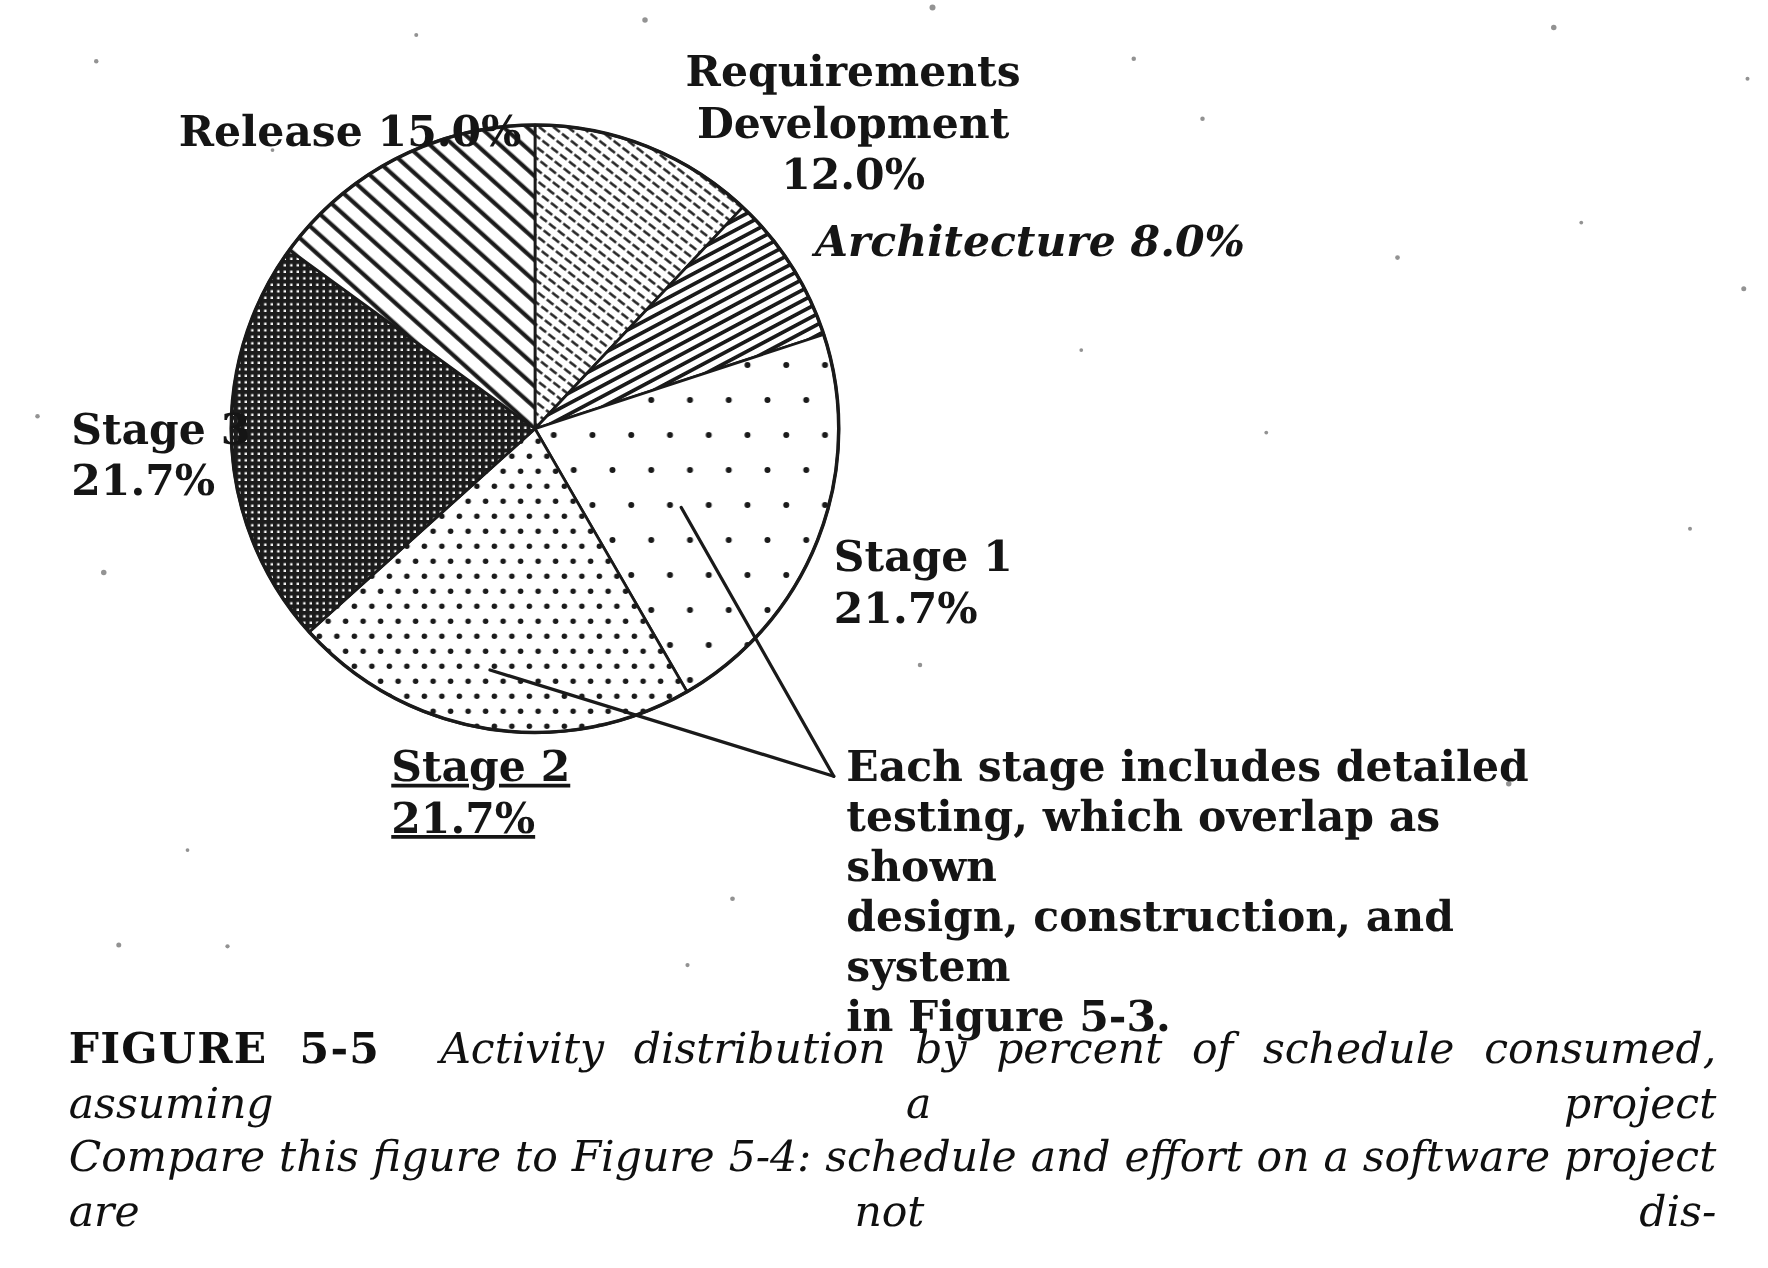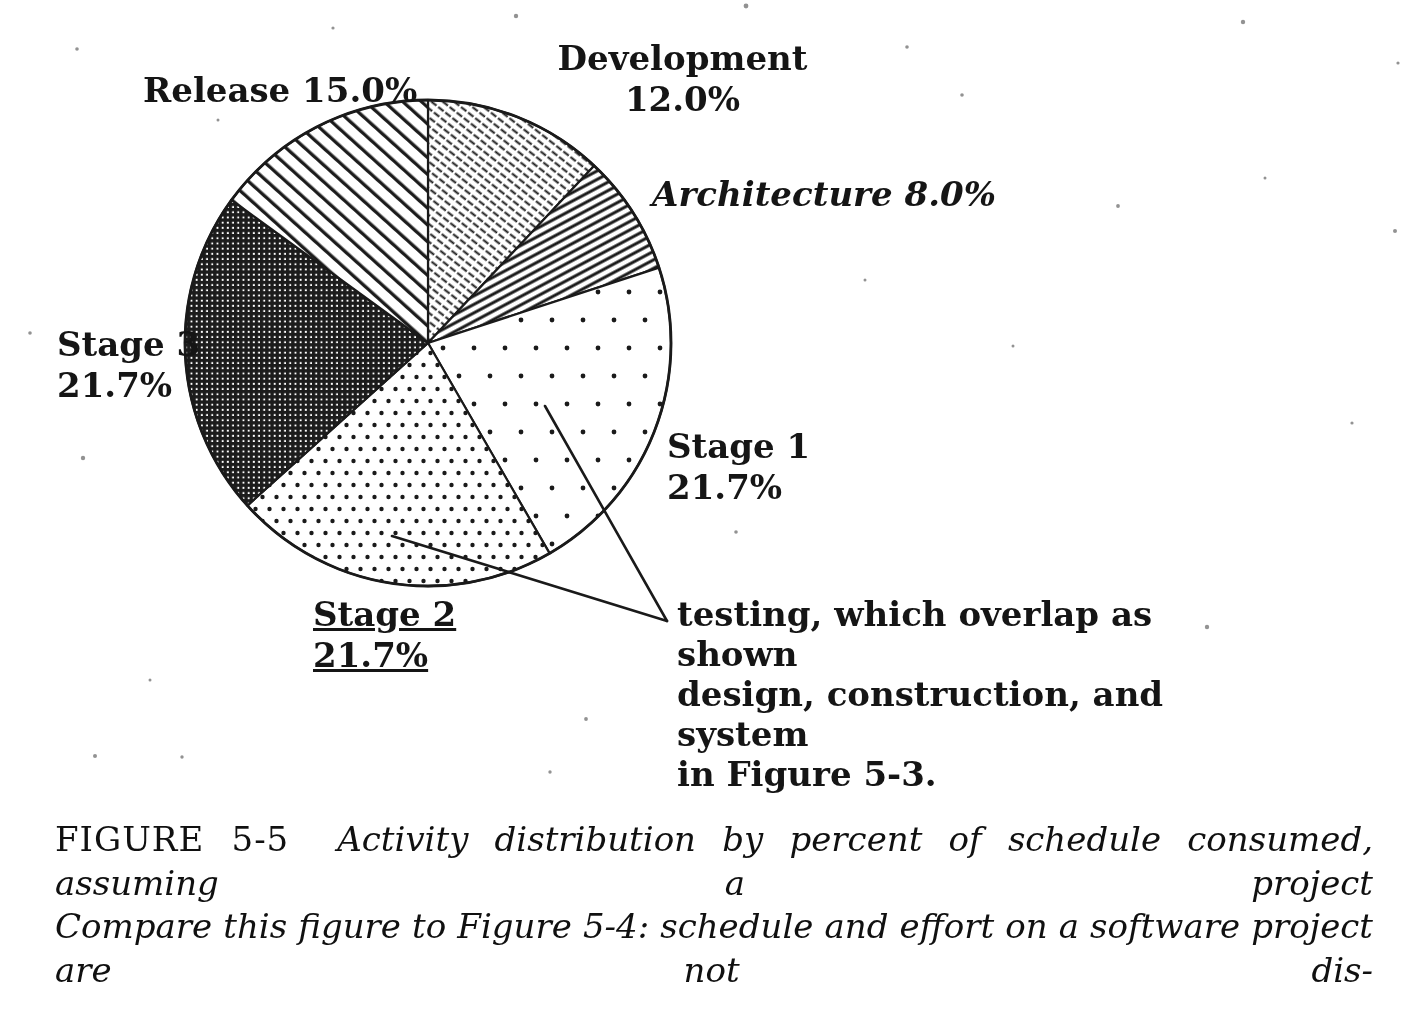--- a/index.html
+++ b/index.html
@@ -38,21 +38,21 @@
     line-height:43.5px;
     color:#101010;
   }
   .caption .cap-line{
     text-align:justify;
     text-align-last:justify;
     font-style:italic;
   }
   .caption .cap-prefix{
     font-style:normal;
-    font-weight:normal;
+    font-weight:bold;
     letter-spacing:1px;
     margin-right:48px;
   }
   svg{position:absolute;top:0;left:0;}
 </style>
 </head>
 <body>
 
 <div class="page">
 
@@ -131,43 +131,45 @@
       <circle cx="30" cy="333" r="1.8"></circle>
         <circle cx="1013" cy="346" r="1.5"></circle>
       <circle cx="550" cy="772" r="1.7"></circle>
         <circle cx="150" cy="680" r="1.5"></circle>
       <circle cx="865" cy="280" r="1.5"></circle>
         <circle cx="1265" cy="178" r="1.5"></circle>
     </g>
   </svg>
 
   <div class="fig-label centered" style="left:500px;top:38px;width:365px;">
+    <div>Requirements</div>
     <div>Development 12.0%</div>
   </div>
 
-  <div class="fig-label" style="left:143px;top:70px;">Release 15.0%</div>
+  <div class="fig-label" style="left:143px;top:86px;">Release 15.0%</div>
 
   <div class="fig-label" style="left:652px;top:174px;font-style:italic;">Architecture 8.0%</div>
 
   <div class="fig-label" style="left:57px;top:324px;">
     <div>Stage 3</div>
     <div>21.7%</div>
   </div>
 
   <div class="fig-label" style="left:667px;top:426px;">
     <div>Stage 1</div>
     <div>21.7%</div>
   </div>
 
   <div class="fig-label" style="left:313px;top:594px;text-decoration:underline;">
     <div>Stage 2</div>
     <div>21.7%</div>
   </div>
 
   <div class="annotation">
+    <div>Each stage includes detailed</div>
     <div>testing, which overlap as shown</div>
     <div>design, construction, and system</div>
     <div>in Figure 5-3.</div>
   </div>
 
   <div class="caption">
     <div class="cap-line">
       <span class="cap-prefix">FIGURE 5-5</span><span>Activity distribution by percent of schedule consumed, assuming a project</span>
     </div>
     <div class="cap-line">Compare this figure to Figure 5-4: schedule and effort on a software project are not dis-</div>

